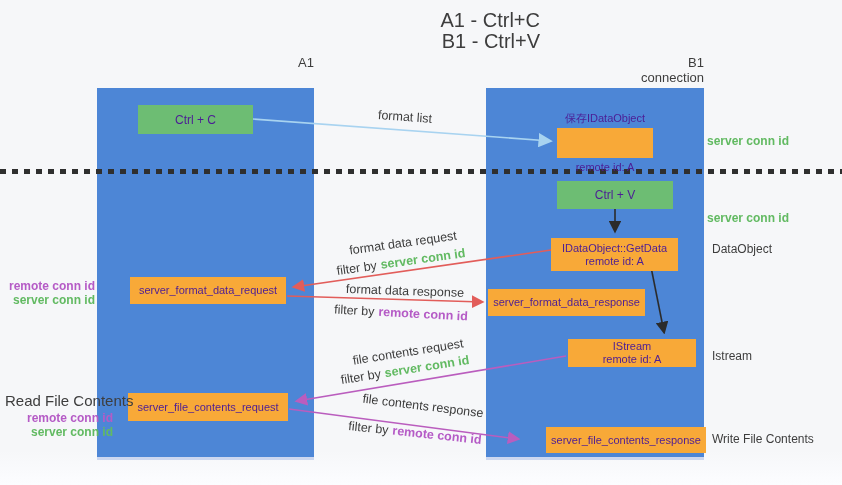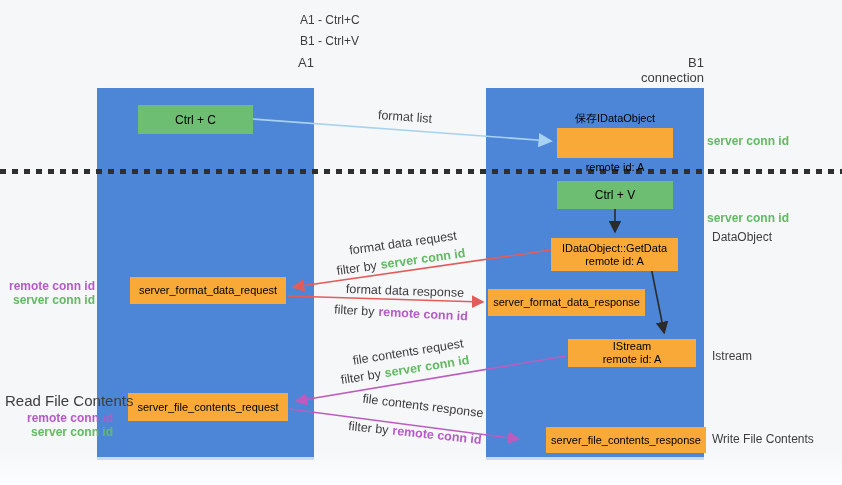--- a/index.html
+++ b/index.html
@@ -2,37 +2,37 @@
 <html style="--bg: #f6f7f9; --lane-blue: #4d86d6; --lane-edge: #ccd7f0; --box-green: #6dbd73; --box-orange: #f8a938; --arrow-red: #e25d5a; --arrow-purple: #ba5dbe; --arrow-blue: #a8d3f0; --arrow-black: #2b2b2b; --text-green: #62ba62; --text-purple: #b55bc6; --text-dark: #3d3d3d; --dash: #2f2f2f;"><head>
 <meta charset="utf-8">
 <style>
   html,body{margin:0;padding:0;}
   body{font-family:"Liberation Sans","DejaVu Sans",sans-serif;}
   .canvas{
     position:relative;width:842px;height:485px;overflow:hidden;
     background:linear-gradient(180deg,var(--bg) 0%,var(--bg) 93%,#fcfdff 100%);
   }
   .title{
-    position:absolute;left:300px;top:10px;width:240px;text-align:left;
-    font-size:12px;line-height:21px;color:var(--text-dark);
+    position:absolute;left:300px;top:10px;width:240px;text-align:right;
+    font-size:20px;line-height:21px;color:var(--text-dark);
   }
   .lane{
     position:absolute;top:88px;height:369px;background:var(--lane-blue);
     border-bottom:3px solid var(--lane-edge);
   }
   .lane-a{left:97px;width:217px;}
   .lane-b{left:486px;width:218px;}
   .lane-header{
     position:absolute;top:55px;text-align:right;font-size:13px;line-height:15px;
     color:var(--text-dark);
   }
   .lane-header.a{left:97px;width:217px;}
   .lane-header.b{left:486px;width:218px;}
   .node{
-    position:absolute;color:#000000;text-align:left;white-space:nowrap;
+    position:absolute;color:#4c1d95;text-align:left;white-space:nowrap;
     display:flex;flex-direction:column;align-items:center;justify-content:center;
   }
   .green{background:var(--box-green);font-size:12px;}
   .orange{background:var(--box-orange);font-size:11px;line-height:13px;}
   .dashline{
     position:absolute;left:0;top:169px;width:842px;height:5px;
     background:repeating-linear-gradient(90deg,var(--dash) 0 6px,transparent 6px 12px);
   }
   .svg-layer{position:absolute;left:0;top:0;pointer-events:none;}
   .edge-label{
@@ -92,21 +92,21 @@
     <line x1="287" y1="296" x2="482" y2="302" style="stroke:var(--arrow-red)" stroke-width="1.6" marker-end="url(#m-red)"></line>
     <line x1="651" y1="267" x2="664" y2="332" style="stroke:var(--arrow-black)" stroke-width="1.6" marker-end="url(#m-black)"></line>
     <line x1="566" y1="356" x2="297" y2="401" style="stroke:var(--arrow-purple)" stroke-width="1.6" marker-end="url(#m-purple)"></line>
     <line x1="289" y1="409" x2="518" y2="439" style="stroke:var(--arrow-purple)" stroke-width="1.6" marker-end="url(#m-purple)"></line>
   </svg>
 
   <div class="node green" style="left:138px;top:105px;width:115px;height:29px;">
     <div>Ctrl + C</div>
   </div>
 
-  <div class="node orange" style="left:557px;top:128px;width:116px;height:30px;gap:36px;">
+  <div class="node orange" style="left:557px;top:128px;width:96px;height:30px;gap:36px;">
     <div>保存IDataObject</div>
     <div>remote id: A</div>
   </div>
 
   <div class="node green" style="left:557px;top:181px;width:116px;height:28px;">
     <div>Ctrl + V</div>
   </div>
 
   <div class="node orange" style="left:551px;top:238px;width:127px;height:33px;">
     <div>IDataObject::GetData</div>
@@ -151,21 +151,21 @@
     <span>filter by</span><span class="green-strong filter-target">server conn id</span>
   </div>
 
   <div class="edge-label" style="left:318px;top:399px;transform:rotate(7deg);">file contents response</div>
   <div class="edge-label" style="left:310px;top:426px;transform:rotate(6deg);">
     <span>filter by</span><span class="purple-strong filter-target">remote conn id</span>
   </div>
 
   <div class="side-green" style="left:707px;top:134px;">server conn id</div>
   <div class="side-green" style="left:707px;top:211px;">server conn id</div>
-  <div class="side-label" style="left:712px;top:230px;">DataObject</div>
+  <div class="side-label" style="left:712px;top:242px;">DataObject</div>
   <div class="side-label" style="left:712px;top:349px;">Istream</div>
   <div class="side-label" style="left:712px;top:432px;">Write File Contents</div>
 
   <div class="conn-group" style="left:0;top:279px;width:95px;">
     <div class="remote">remote conn id</div>
     <div class="server">server conn id</div>
   </div>
   <div class="side-label" style="left:5px;top:392px;font-size:15px;">Read File Contents</div>
   <div class="conn-group" style="left:0;top:411px;width:113px;">
     <div class="remote">remote conn id</div>

